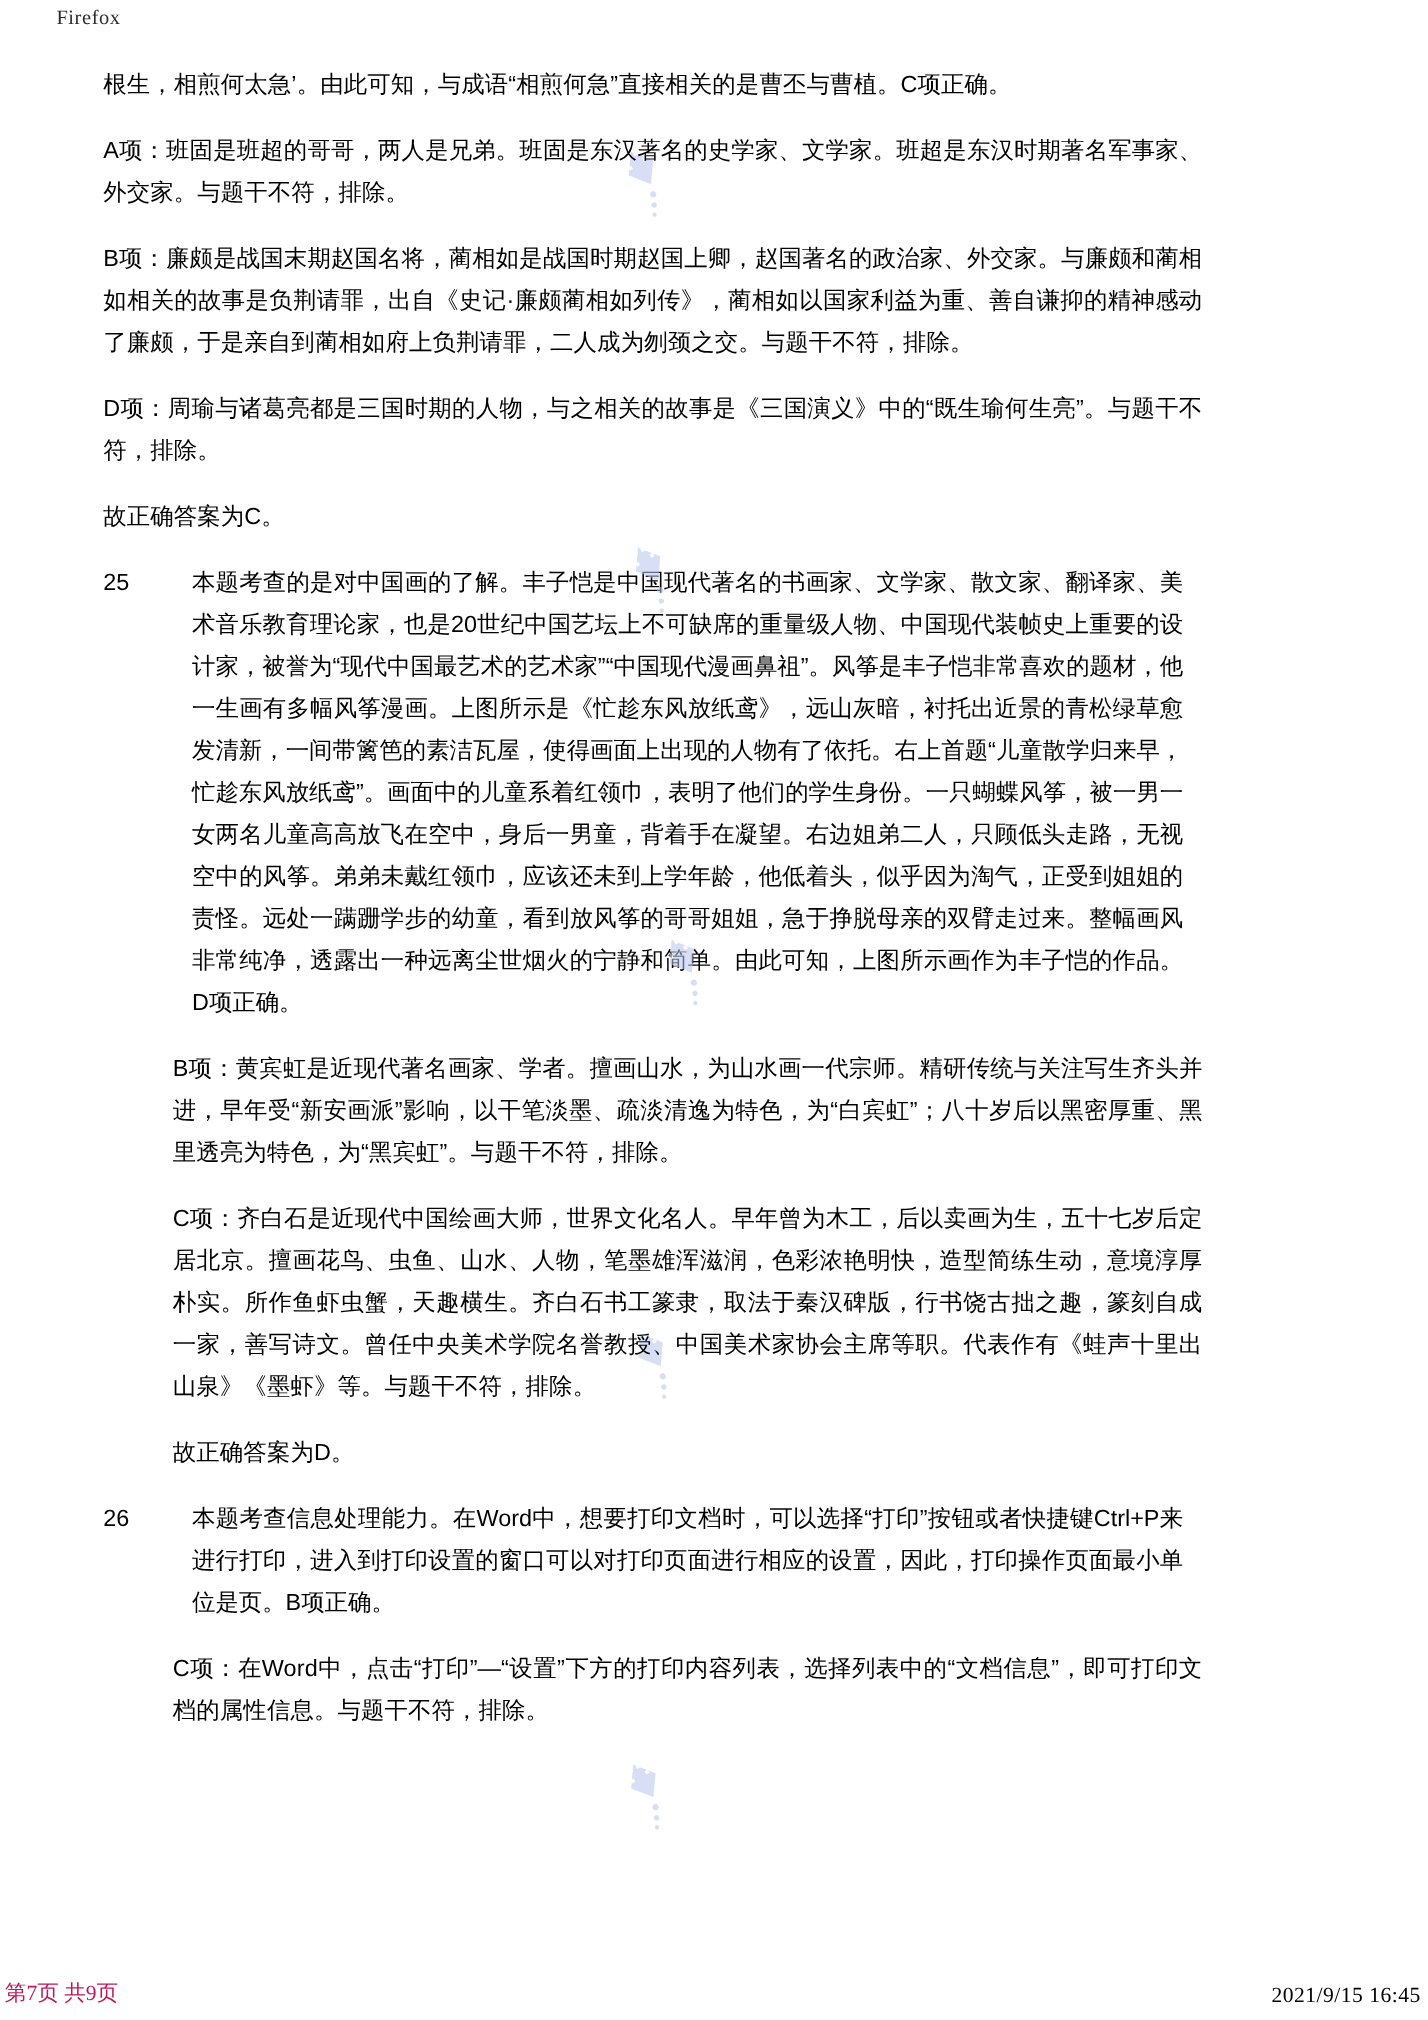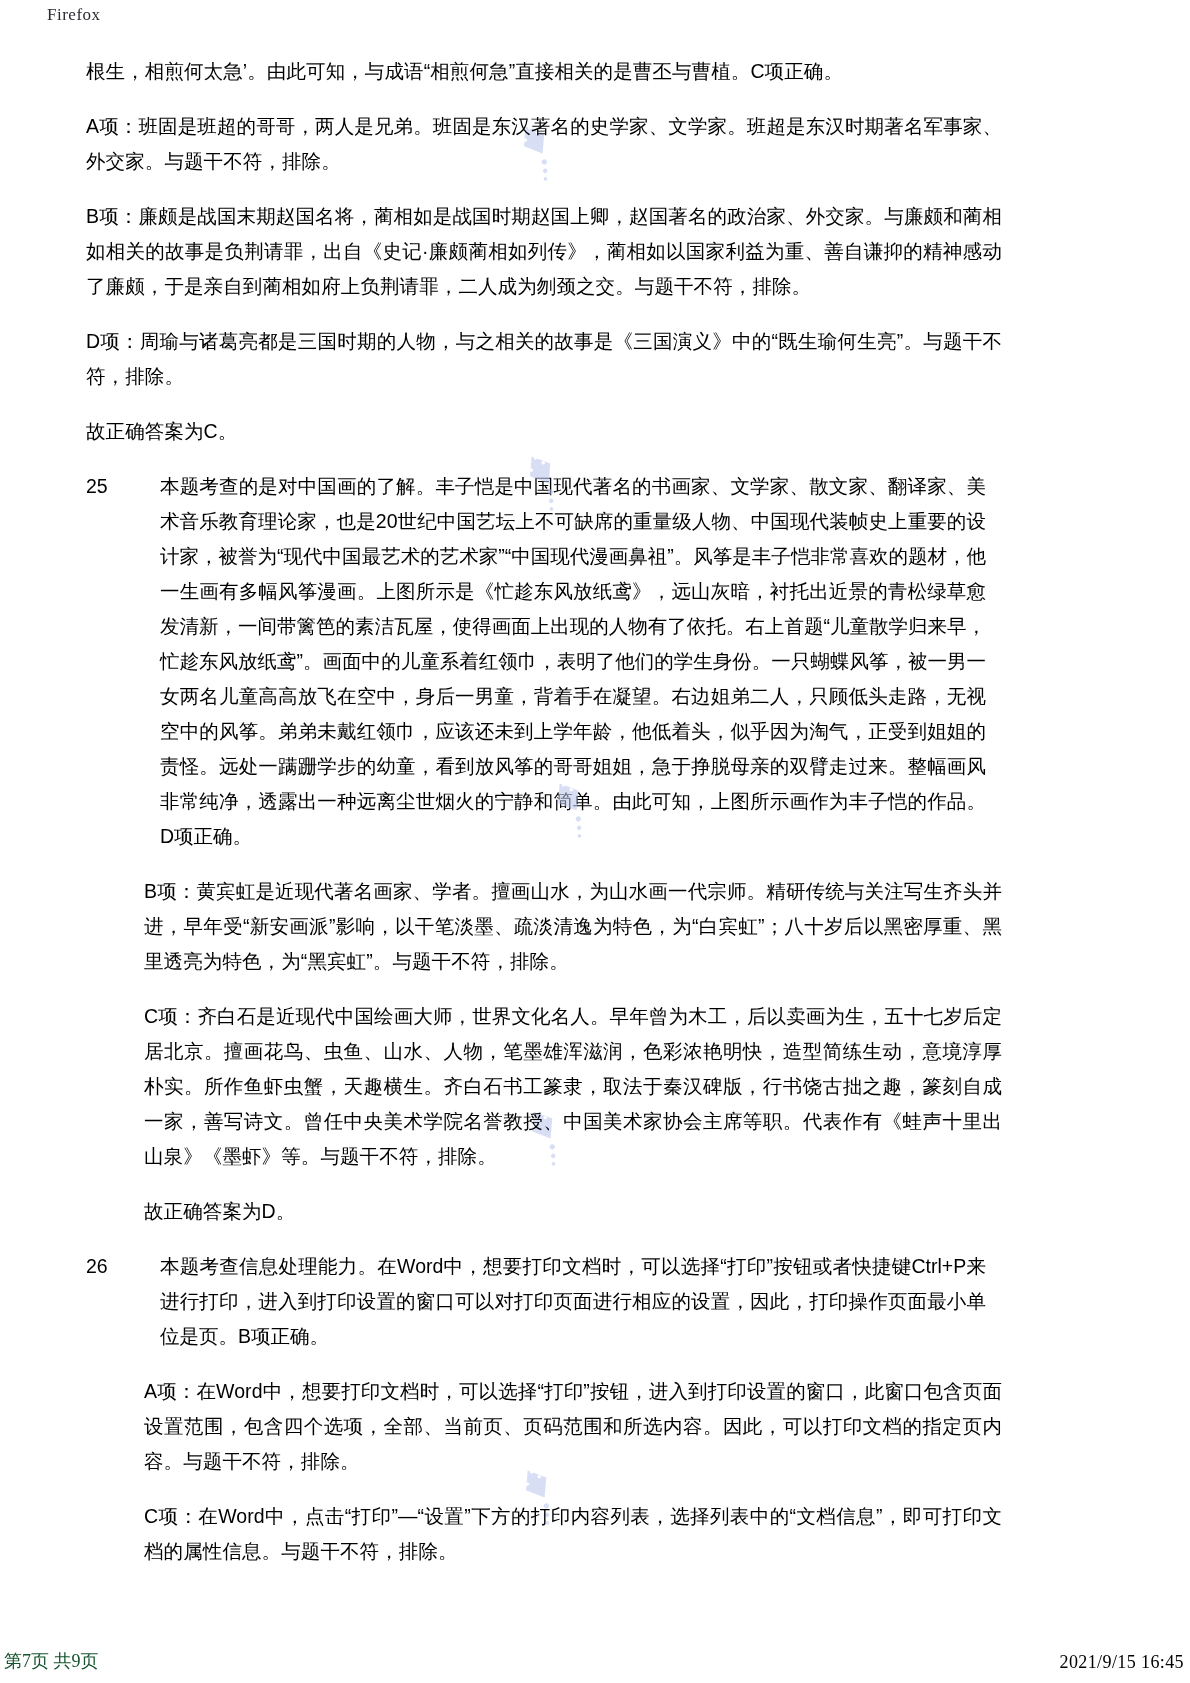--- a/index.html
+++ b/index.html
@@ -97,21 +97,21 @@
     bottom: 0;
     width: 1190px;
     height: 46px;
   }
   .footer-left {
     position: absolute;
     left: 4px;
     bottom: 10px;
     font-size: 18px;
     font-family: "Liberation Serif", "DejaVu Serif", serif;
-    color: #14532d;
+    color: #be185d;
     white-space: nowrap;
   }
   .footer-right {
     position: absolute;
     right: 6px;
     bottom: 10px;
     font-size: 18px;
     font-family: "Liberation Serif", "DejaVu Serif", serif;
     color: #000;
     white-space: nowrap;
@@ -235,21 +235,20 @@
 
     <p class="para para-indent">C项：齐白石是近现代中国绘画大师，世界文化名人。早年曾为木工，后以卖画为生，五十七岁后定居北京。擅画花鸟、虫鱼、山水、人物，笔墨雄浑滋润，色彩浓艳明快，造型简练生动，意境淳厚朴实。所作鱼虾虫蟹，天趣横生。齐白石书工篆隶，取法于秦汉碑版，行书饶古拙之趣，篆刻自成一家，善写诗文。曾任中央美术学院名誉教授、中国美术家协会主席等职。代表作有《蛙声十里出山泉》《墨虾》等。与题干不符，排除。</p>
 
     <p class="para para-conclusion">故正确答案为D。</p>
 
     <div class="qblock">
       <span class="qnum">26</span>
       <p class="qtext">本题考查信息处理能力。在Word中，想要打印文档时，可以选择“打印”按钮或者快捷键Ctrl+P来进行打印，进入到打印设置的窗口可以对打印页面进行相应的设置，因此，打印操作页面最小单位是页。B项正确。</p>
     </div>
 
-    <p class="para para-indent">A项：在Word中，想要打印文档时，可以选择“打印”按钮，进入到打印设置的窗口，此窗口包含页面设置范围，包含四个选项，全部、当前页、页码范围和所选内容。因此，可以打印文档的指定页内容。与题干不符，排除。</p>
 
     <p class="para para-indent">C项：在Word中，点击“打印”—“设置”下方的打印内容列表，选择列表中的“文档信息”，即可打印文档的属性信息。与题干不符，排除。</p>
 
   </div>
 
   <div class="footer">
     <span class="footer-left">第7页  共9页</span>
     <span class="footer-right">2021/9/15 16:45</span>
   </div>
 

